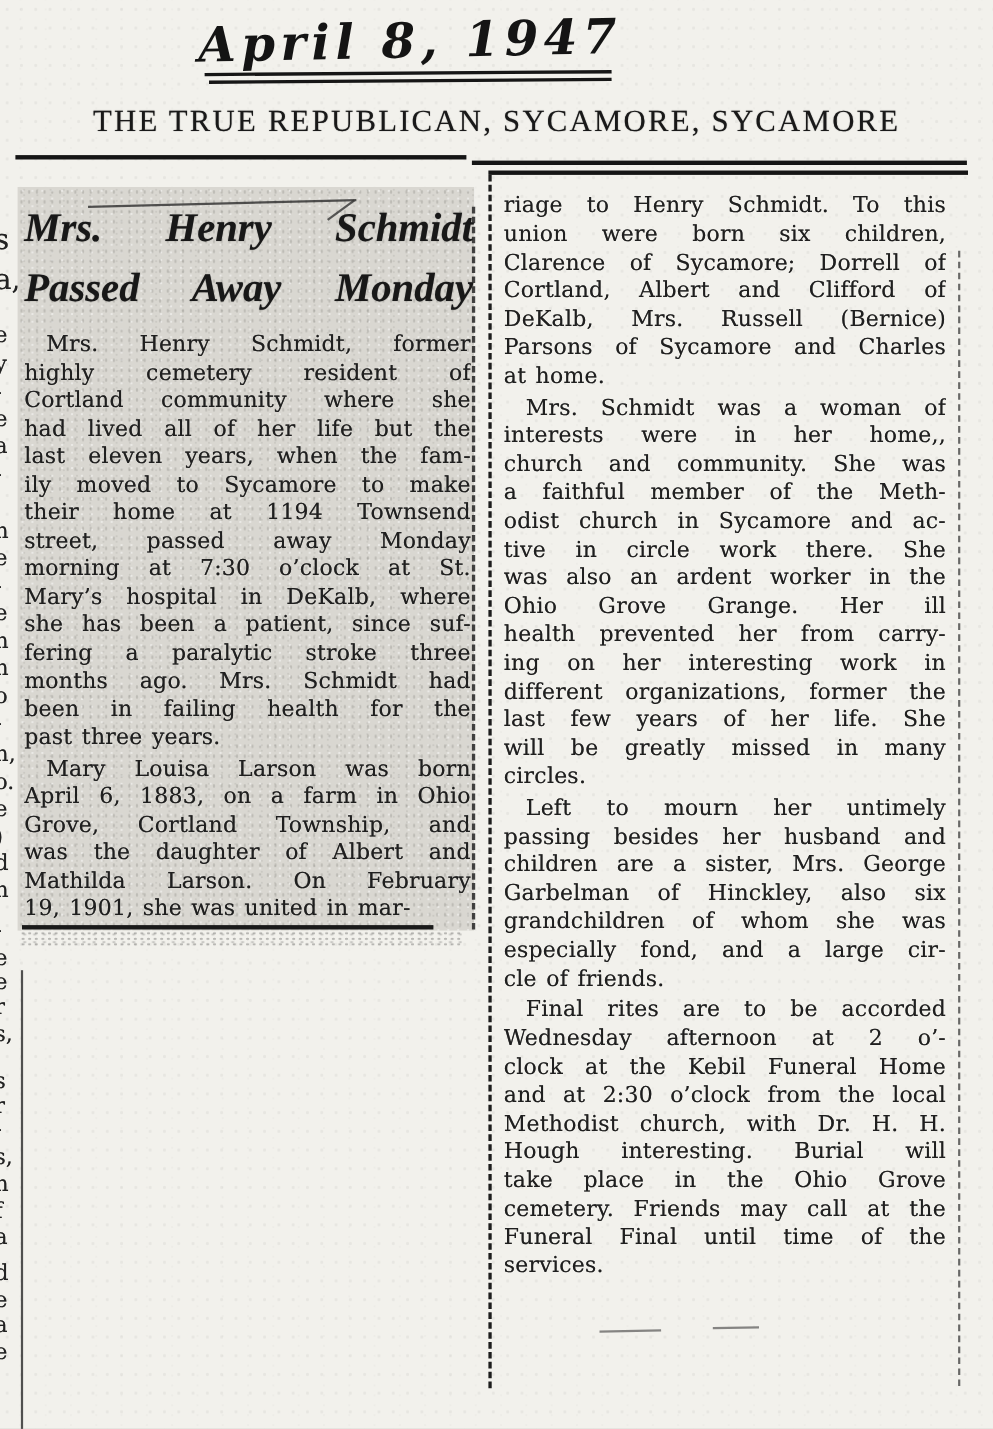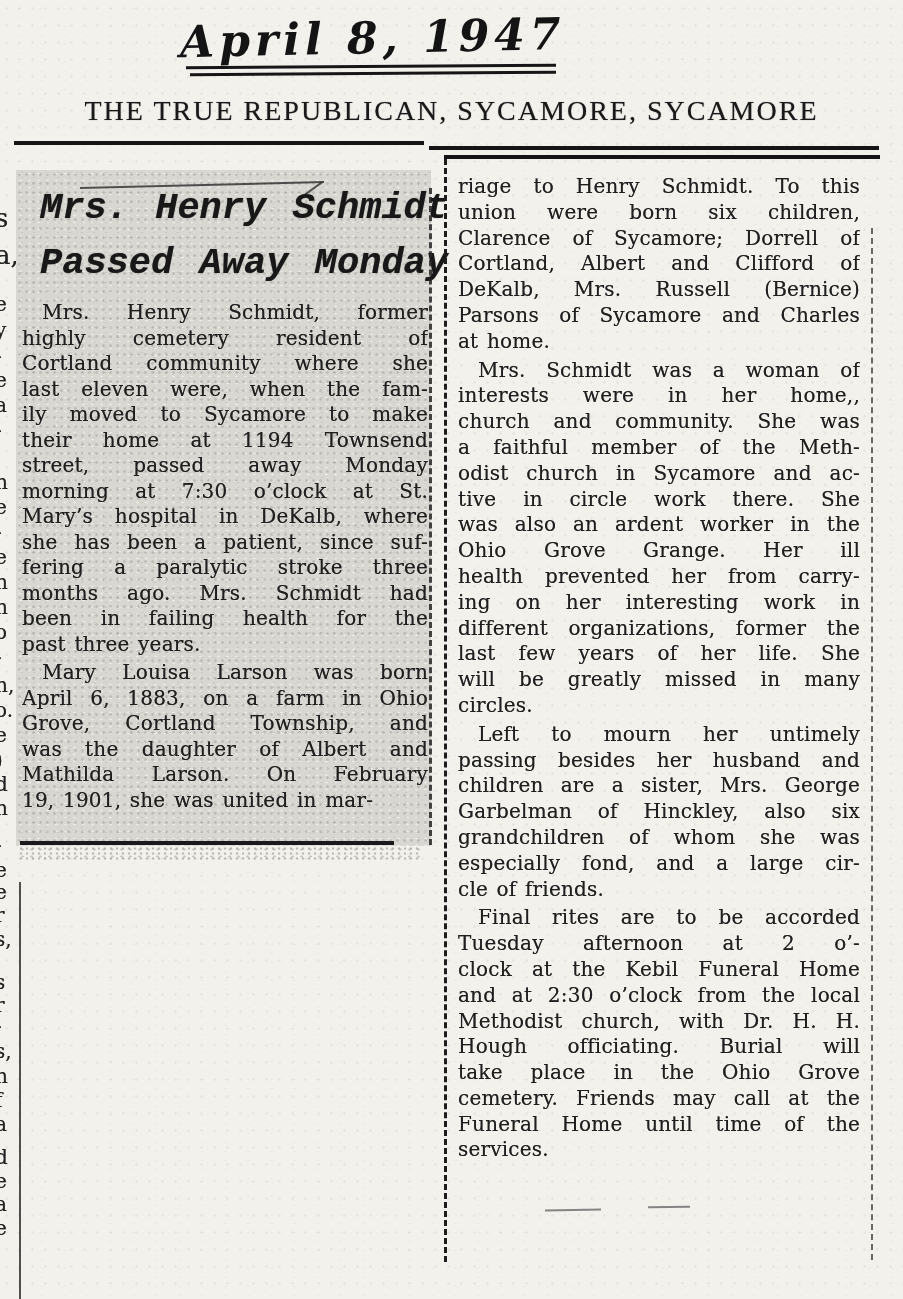--- a/index.html
+++ b/index.html
@@ -65,22 +65,22 @@
   .clip-bottom-rule{left:20px;top:841px;width:374px;height:4px;background:#1a1a1a;}
   .clip-bottom-noise{
     left:18px;top:846px;width:402px;height:16px;opacity:.55;
     background-image:
       radial-gradient(rgba(30,30,30,.5) 1px, transparent 1.6px),
       radial-gradient(rgba(30,30,30,.35) 1px, transparent 1.8px);
     background-size:6px 5px, 9px 7px;
   }
   
   .headline{
-    left:40px;width:408px;
-    font-family:Liberation Mono, monospace;
+    left:22px;width:408px;
+    font-family:Liberation Serif, serif;
     font-weight:bold;font-style:italic;
     font-size:37px;line-height:1.1;
     text-align:justify;
     color:#181818;
     text-shadow:0 0 1px rgba(10,10,10,.5);
     white-space:nowrap;
   }
   .headline.justify{white-space:normal;text-align-last:justify;}
   .hl1{top:188px;}
   .hl2{top:243px;}
@@ -164,21 +164,22 @@
   <div class="abs clip-tick"></div>
 
   <div class="abs headline justify hl1">Mrs. Henry Schmidt</div>
   <div class="abs headline justify hl2">Passed Away Monday</div>
 
   <div class="abs bodycol left-body">
       <div class="para">
         <div class="line indent">Mrs. Henry Schmidt, former</div>
         <div class="line">highly cemetery resident of</div>
         <div class="line">Cortland community where she</div>
-        <div class="line">last eleven were, when the fam-</div>
+        <div class="line">had lived all of her life but the</div>
+        <div class="line">last eleven years, when the fam-</div>
         <div class="line">ily moved to Sycamore to make</div>
         <div class="line">their home at 1194 Townsend</div>
         <div class="line">street, passed away Monday</div>
         <div class="line">morning at 7:30 o’clock at St.</div>
         <div class="line">Mary’s hospital in DeKalb, where</div>
         <div class="line">she has been a patient, since suf-</div>
         <div class="line">fering a paralytic stroke three</div>
         <div class="line">months ago. Mrs. Schmidt had</div>
         <div class="line">been in failing health for the</div>
         <div class="line last">past three years.</div>
@@ -231,28 +232,28 @@
         <div class="line indent">Left to mourn her untimely</div>
         <div class="line">passing besides her husband and</div>
         <div class="line">children are a sister, Mrs. George</div>
         <div class="line">Garbelman of Hinckley, also six</div>
         <div class="line">grandchildren of whom she was</div>
         <div class="line">especially fond, and a large cir-</div>
         <div class="line last">cle of friends.</div>
       </div>
       <div class="para">
         <div class="line indent">Final rites are to be accorded</div>
-        <div class="line">Tuesday afternoon at 2 o’-</div>
+        <div class="line">Wednesday afternoon at 2 o’-</div>
         <div class="line">clock at the Kebil Funeral Home</div>
         <div class="line">and at 2:30 o’clock from the local</div>
         <div class="line">Methodist church, with Dr. H. H.</div>
-        <div class="line">Hough officiating. Burial will</div>
+        <div class="line">Hough interesting. Burial will</div>
         <div class="line">take place in the Ohio Grove</div>
         <div class="line">cemetery. Friends may call at the</div>
-        <div class="line">Funeral Home until time of the</div>
+        <div class="line">Funeral Final until time of the</div>
         <div class="line last">services.</div>
       </div>
     </div>
 
   <div class="abs svc-dash d1"></div>
   <div class="abs svc-dash d2"></div>
 
 </div>
 
 </body></html>

